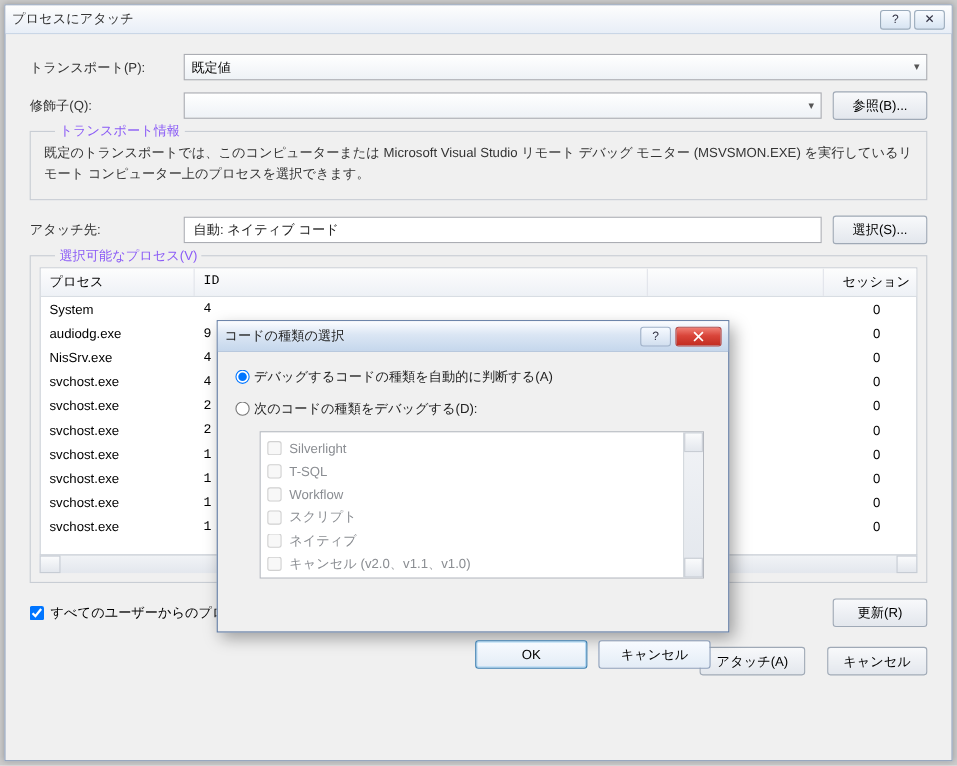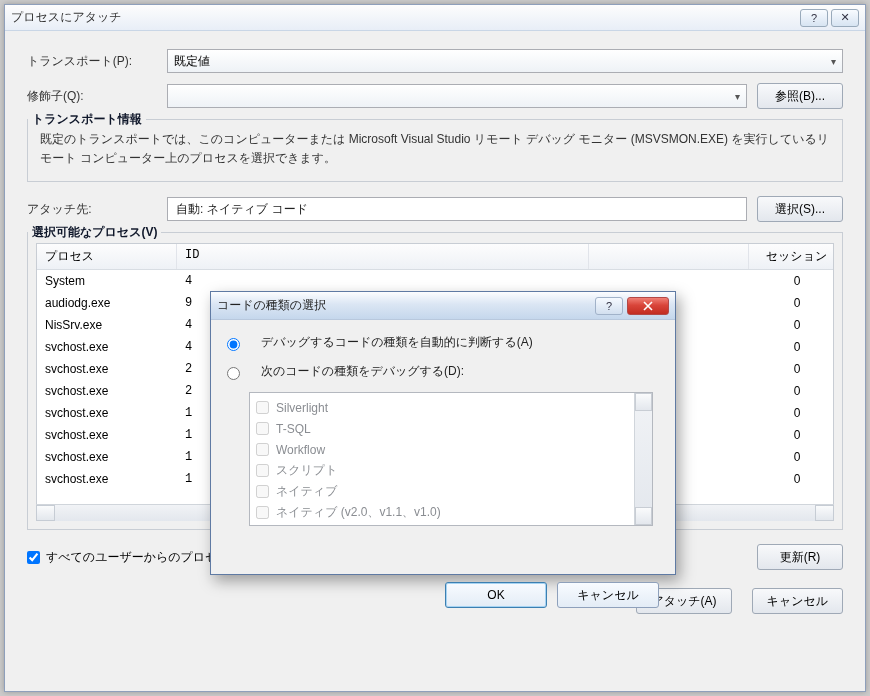--- a/index.html
+++ b/index.html
@@ -8,48 +8,48 @@
 .titlebar { height: 26px; background: linear-gradient(#fdfdfd,#e8eef7); display: flex; align-items: center; padding: 0 6px; border-bottom: 1px solid #c9d6e6; }
 .titlebar .title { flex: 1; color: #333; }
 .titlebtn { width: 28px; height: 18px; margin-left: 3px; border: 1px solid #9ab; border-radius: 3px; background: linear-gradient(#f8fbff,#d7e4f2); display: flex; align-items: center; justify-content: center; color: #334; font-size: 11px; cursor: default; }
 .content { padding: 18px 22px; }
 .row { display: flex; align-items: center; margin-bottom: 10px; }
 .label { width: 140px; color: #333; }
 .dd { flex: 1; height: 24px; border: 1px solid #abadb3; background: linear-gradient(#fff,#eef2f6); display: flex; align-items: center; padding: 0 6px; position: relative; }
 .dd::after { content: "▾"; position: absolute; right: 6px; color: #555; font-size: 10px; }
 .btn { min-width: 86px; height: 26px; border: 1px solid #9fa9b6; border-radius: 3px; background: linear-gradient(#f8f9fb,#e3e7ed); margin-left: 10px; display: inline-flex; align-items: center; justify-content: center; padding: 0 14px; cursor: default; }
 .fieldset { border: 1px solid #c8cdd4; margin: 8px 0 14px; padding: 10px 12px 14px; position: relative; }
-.fieldset .legend { position: absolute; top: -9px; left: 0; background: #f0f0f0; padding: 0 4px; color: #0f172a; font-weight: bold; }
+.fieldset .legend { position: absolute; top: -9px; left: 22px; background: #f0f0f0; padding: 0 4px; color: #8b5cf6; }
 .info { color: #333; line-height: 1.55; }
 .attach-row .textfield { flex: 1; height: 24px; border: 1px solid #abadb3; background: #fff; padding: 2px 8px; color: #222; display: flex; align-items: center; }
 .proc-frame { border: 1px solid #c8cdd4; background: #fff; height: 262px; display: flex; flex-direction: column; overflow: hidden; }
 .proc-head { display: flex; background: linear-gradient(#fdfdfd,#eef1f6); border-bottom: 1px solid #d8dde3; }
 .proc-head .col { padding: 4px 8px; border-right: 1px solid #e1e4ea; }
 .proc-body { flex: 1; overflow: hidden; }
 .proc-row { display: flex; height: 22px; align-items: center; }
 .proc-row .cell { padding: 0 8px; white-space: nowrap; overflow: hidden; }
 .col-proc { width: 140px; }
 .col-id { width: 412px; font-family: Liberation Mono, monospace; }
 .col-right { width: 160px; text-align: left; }
 .col-sess { width: 96px; text-align: center; }
 .chk-label { display: inline-flex; align-items: center; gap: 6px; margin-right: 30px; }
 .bottom-buttons { display: flex; justify-content: flex-end; gap: 10px; margin-top: 18px; }
 .hscroll { height: 17px; background: linear-gradient(#f1f3f6,#e3e7ed); border-top: 1px solid #d0d5db; margin-top: -1px; position: relative; }
 .hscroll::before, .hscroll::after { content: ""; position: absolute; top: 0; bottom: 0; width: 17px; border: 1px solid #c6ccd4; background: linear-gradient(#fafbfc,#e3e7ed); }
 .hscroll::before { left: 0; } .hscroll::after { right: 0; }
 
 
-.modal { position: absolute; left: 205px; top: 286px; width: 466px; height: 284px; background: #f0f0f0; border: 1px solid #5f7aa3; box-shadow: 4px 6px 14px rgba(0,0,0,.35); }
+.modal { position: absolute; left: 192px; top: 286px; width: 466px; height: 284px; background: #f0f0f0; border: 1px solid #5f7aa3; box-shadow: 4px 6px 14px rgba(0,0,0,.35); }
 .modal .mtitlebar { height: 28px; background: linear-gradient(#fcfdff,#dbe6f4 45%,#c5d7ec); border-bottom: 1px solid #b8c8dd; display: flex; align-items: center; padding: 0 6px; }
 .modal .mtitle { flex: 1; color: #222; }
 .mhelp { width: 28px; height: 18px; border: 1px solid #a1b2c9; border-radius: 3px; background: linear-gradient(#f6faff,#d2dfef); display: flex; align-items: center; justify-content: center; font-size: 11px; color: #334; margin-right: 4px; }
 .mclose { width: 42px; height: 18px; border: 1px solid #b34846; border-radius: 3px; background: linear-gradient(#f07f75,#d9453a 45%,#c22c21); display: flex; align-items: center; justify-content: center; }
 .mclose svg { width: 10px; height: 10px; }
 .modal .mbody { padding: 14px 16px; }
-.radio-row { display: flex; align-items: flex-end; gap: 21px; margin-bottom: 12px; color: #222; }
+.radio-row { display: flex; align-items: center; gap: 4px; margin-bottom: 12px; color: #222; }
 .codebox { margin-left: 22px; width: 404px; height: 134px; border: 1px solid #b4b8bf; background: #fff; display: flex; }
 .cb-body { flex: 1; overflow: hidden; padding: 4px 6px; }
 .cb-item { display: flex; align-items: center; gap: 7px; height: 21px; color: #8a8d92; }
 .cb-item input { accent-color: #8a8d92; }
 .modal .mbtnrow { display: flex; justify-content: flex-end; gap: 10px; padding: 10px 16px 0; }
 .modal .mbtn { width: 102px; height: 26px; border: 1px solid #8ea0bb; border-radius: 3px; background: linear-gradient(#f8fbff,#e3ecf6); display: flex; align-items: center; justify-content: center; margin-top: 32px; }
 .modal .mbtn.focus { border: 1px solid #3c7fb1; box-shadow: inset 0 0 0 1px #a6d3f2; }
 input[type=radio], input[type=checkbox] { margin: 0; }
 .scroll-v-inner { width: 18px; background: linear-gradient(#f1f3f6,#e3e7ed); border-left: 1px solid #d0d5db; position: relative; }
 .scroll-v-inner::before, .scroll-v-inner::after { content: ""; position: absolute; left: 0; right: 0; height: 16px; border: 1px solid #c8cdd4; background: linear-gradient(#fafbfc,#e3e7ed); }
@@ -229,21 +229,21 @@
             <label class="cb-item">
               <input type="checkbox" disabled="" style="">
               <span>スクリプト</span>
             </label>
             <label class="cb-item">
               <input type="checkbox" disabled="" style="">
               <span>ネイティブ</span>
             </label>
             <label class="cb-item">
               <input type="checkbox" disabled="" style="">
-              <span>ネイティブ (v2.0、v1.1、v1.0)</span>
+              <span>キャンセル (v2.0、v1.1、v1.0)</span>
             </label>
           </div>
         <div class="scroll-v-inner"></div>
       </div>
     </div>
     <div class="mbtnrow">
       <div class="mbtn focus">OK</div>
       <div class="mbtn">キャンセル</div>
     </div>
   </div>

